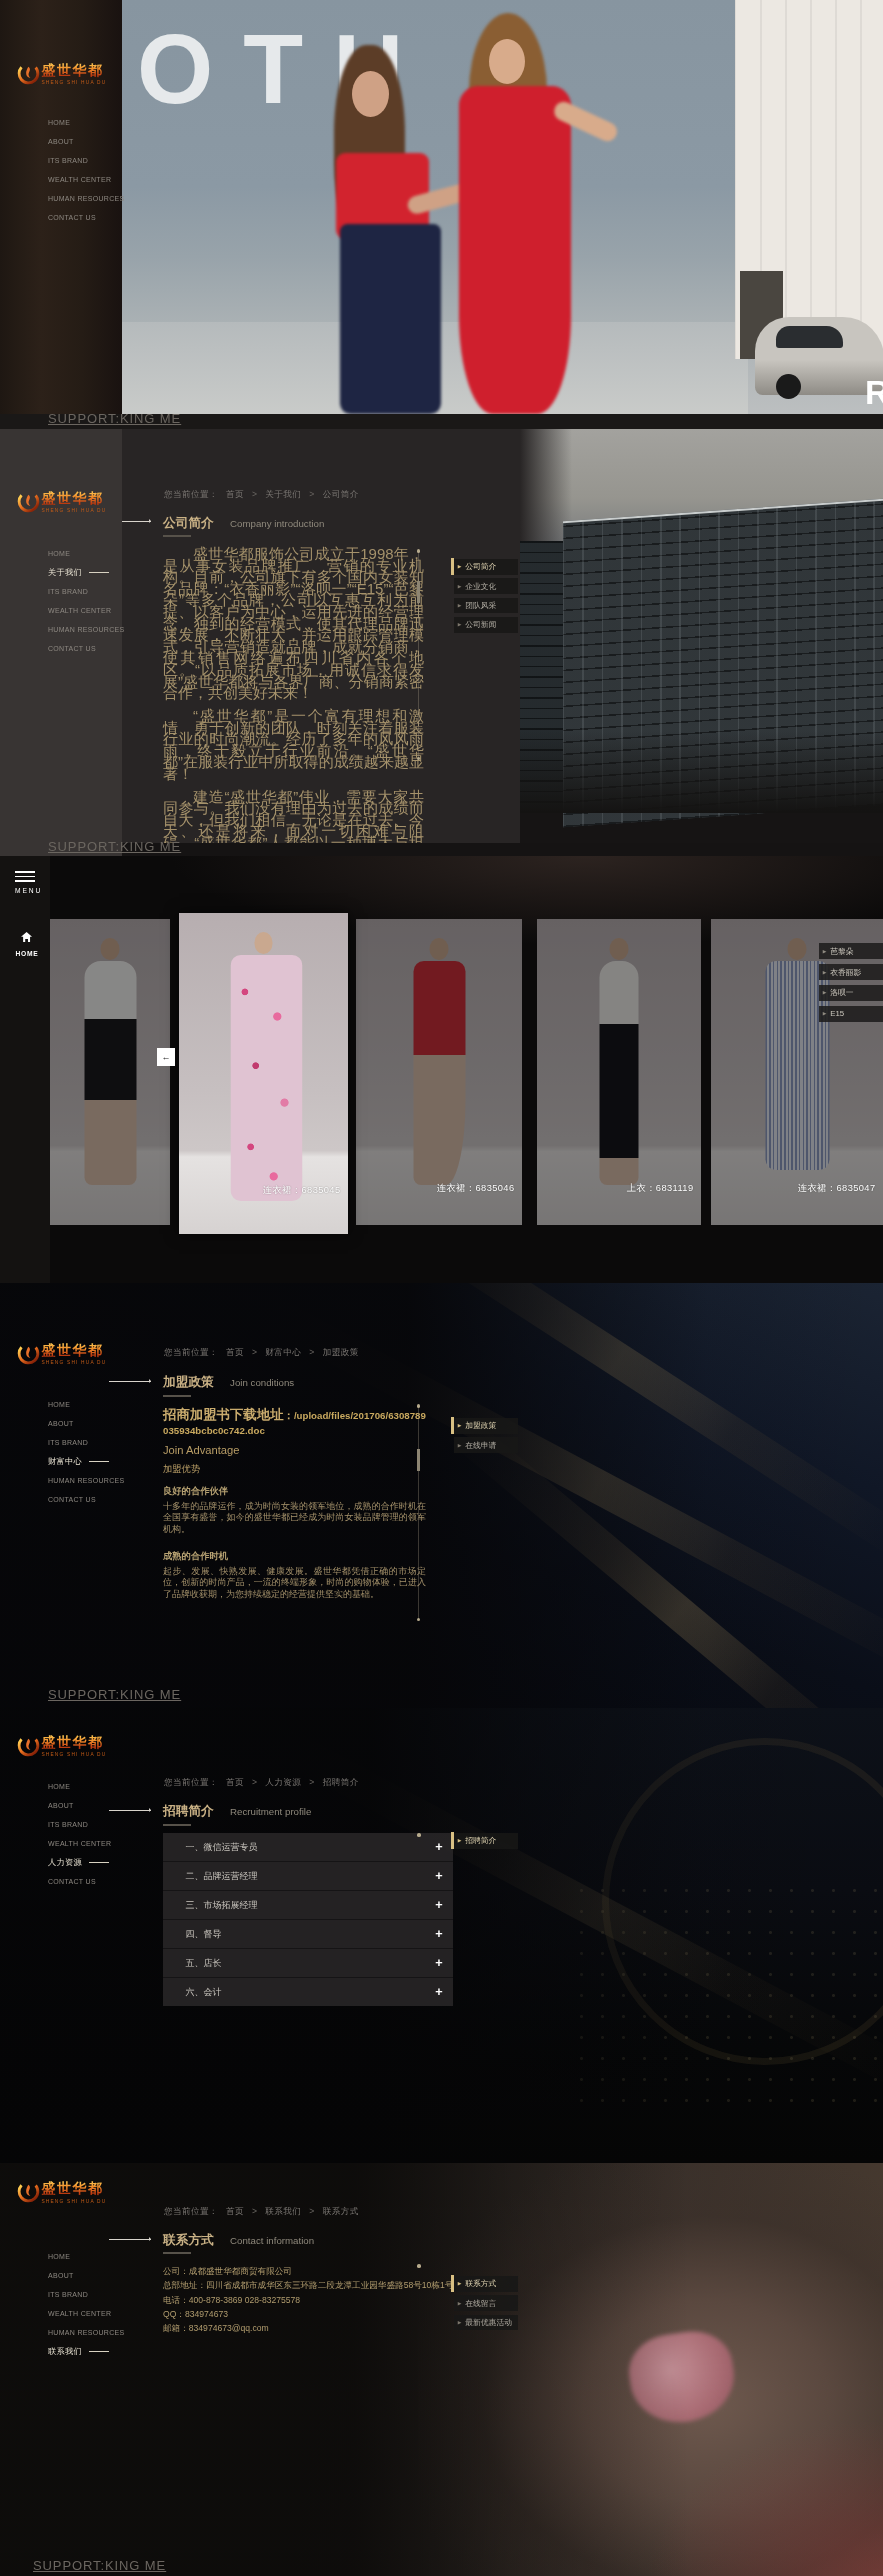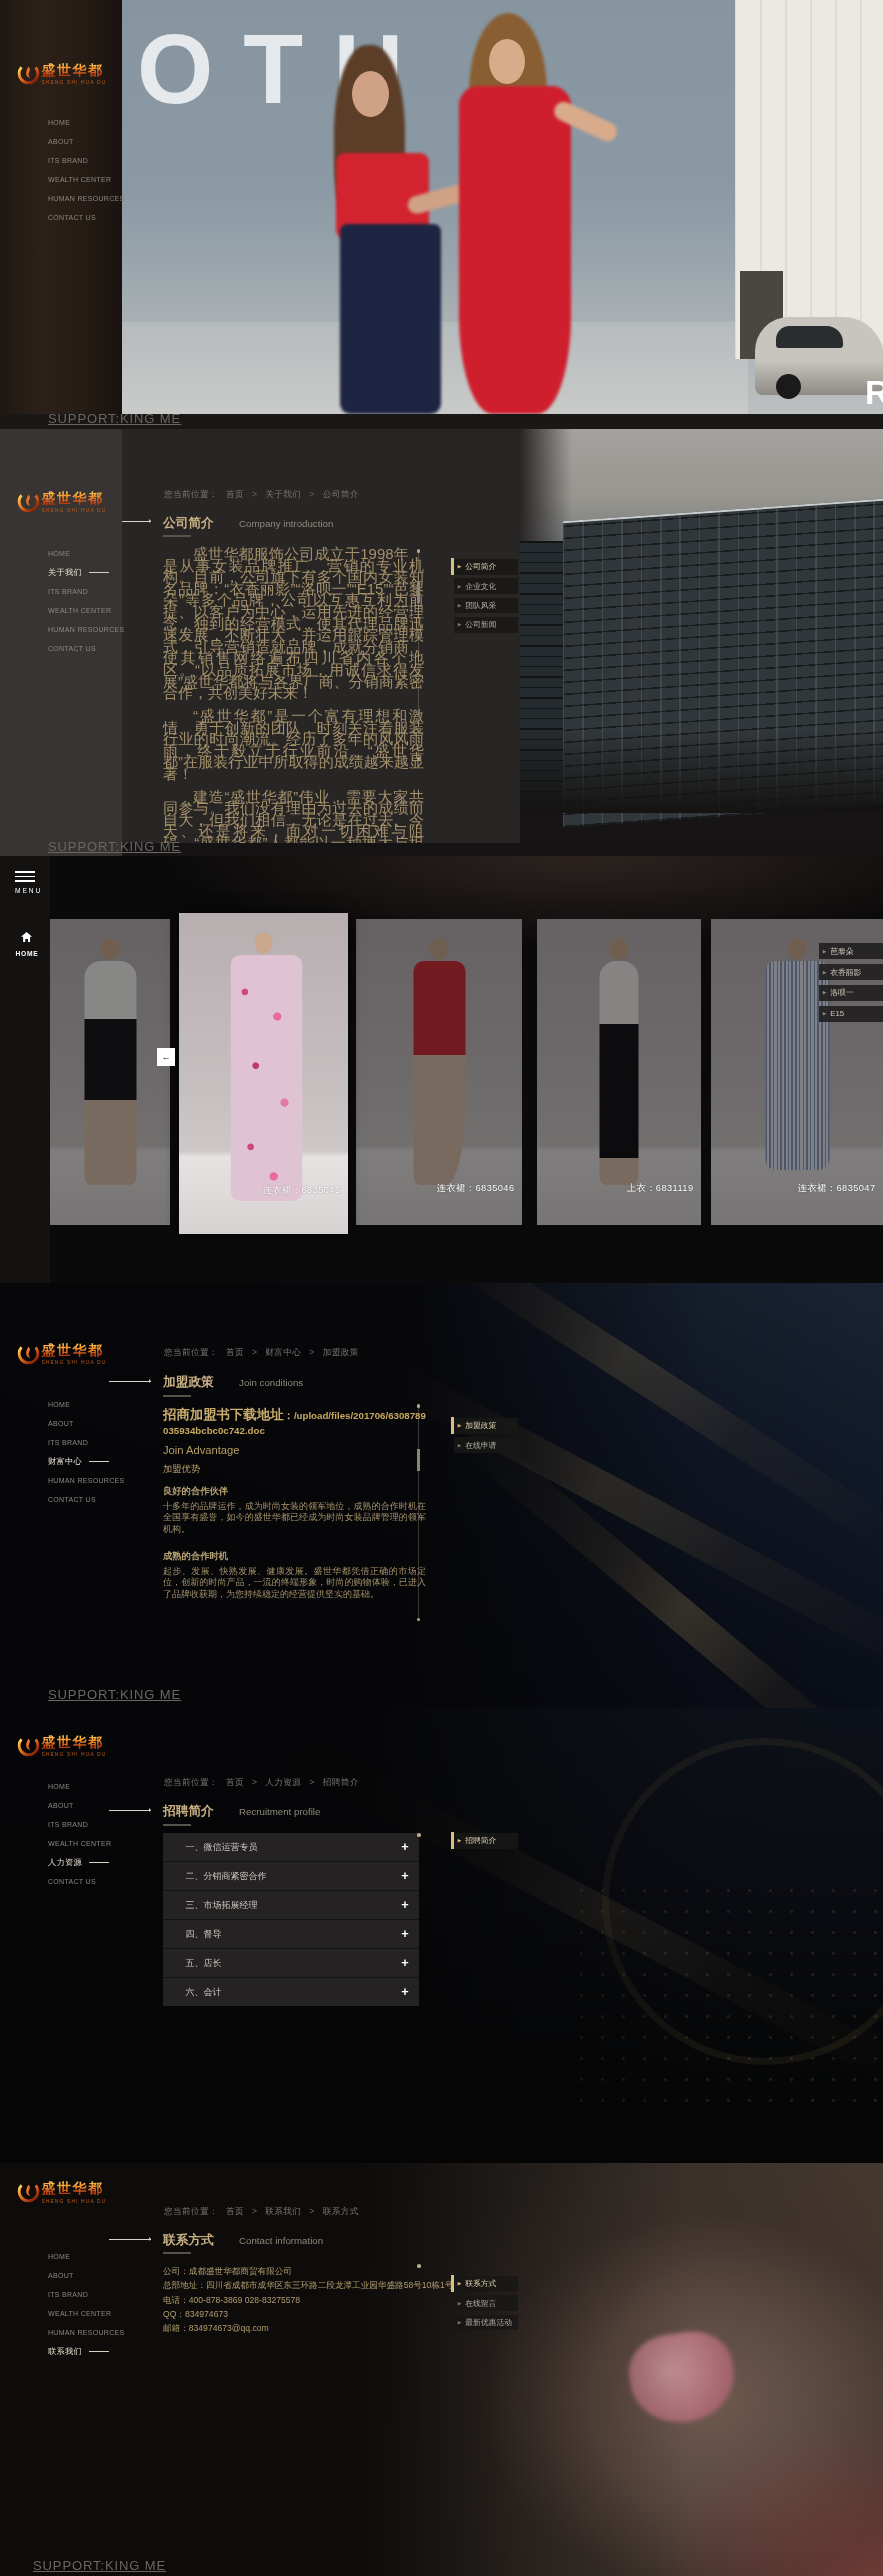--- a/index.html
+++ b/index.html
@@ -33,21 +33,21 @@
           color:#8d8881;cursor:pointer;white-space:nowrap;}
   .nav li.active{color:#ece6d6;font-size:8.2px;}
   .nav li.active::after{content:'';margin-left:7.5px;width:19.4px;height:0.7px;background:#d8d2c2;}
 
   
   .breadcrumb{position:absolute;left:164px;font-size:8.6px;color:#7a7672;letter-spacing:0.4px;white-space:nowrap;z-index:6;}
   .breadcrumb .crumb{margin:0 5.2px;cursor:pointer;}
   .breadcrumb .sep{color:#6a6662;}
   .title{position:absolute;left:163px;white-space:nowrap;z-index:6;}
   .title .zh{font-size:12.7px;font-weight:bold;color:#c9b185;}
-  .title .en{font-size:9.7px;color:#8f897c;margin-left:22px;}
+  .title .en{font-size:9.7px;color:#8f897c;margin-left:13px;}
   .title-arrow{position:absolute;left:109px;width:42px;height:0.7px;background:#d8d4cc;z-index:6;}
   .title-arrow::after{content:'';position:absolute;right:-1.5px;top:-2.2px;border:2.6px solid transparent;border-left-color:#d8d4cc;}
   .divider{position:absolute;left:163px;width:28px;height:1.5px;background:#57524a;z-index:6;}
   .support{position:absolute;left:48px;bottom:3px;font-size:13px;color:#6b6660;letter-spacing:0.9px;z-index:9;white-space:nowrap;text-decoration:underline;}
 
   .side-menu{position:absolute;left:454px;width:67px;z-index:7;}
   .sm-box{position:relative;height:15.7px;margin-bottom:3.7px;background:rgba(24,23,22,.85);
           display:flex;align-items:center;padding-left:11.2px;box-sizing:border-box;width:64px;
           font-size:7.8px;color:#b3aea4;cursor:pointer;white-space:nowrap;}
   .sm-box .tri{position:absolute;left:3.7px;font-size:4.8px;color:#7c766c;}
@@ -167,21 +167,21 @@
   .jb1{top:203px;} .jb2{top:268px;}
 
   
   .arc{position:absolute;right:-45px;top:30px;width:313px;height:313px;border-radius:50%;z-index:1;
        border:7.5px solid rgba(130,108,65,.14);}
   .rivets{position:absolute;right:0;top:172px;width:313px;height:224px;z-index:1;opacity:.5;
           background-image:radial-gradient(circle,rgba(190,170,120,.28) 1.1px,transparent 1.9px);background-size:21px 21px;}
   .s5 .ovl{background:linear-gradient(90deg,rgba(5,5,6,.9) 0 42%,rgba(5,5,6,.45) 60%,rgba(5,5,6,.06) 80%,transparent);}
   .s5 .breadcrumb{top:69px;text-align:center;} .s5 .title{top:95px;} .s5 .title-arrow{top:102px;} .s5 .divider{top:116px;}
   .s5 .side-menu{top:125px;} .s5 .dot{top:125px;}
-  .accordion{position:absolute;left:163px;top:125px;width:256px;background:rgba(40,38,39,.9);z-index:6;}
+  .accordion{position:absolute;left:163px;top:125px;width:290px;background:rgba(40,38,39,.9);z-index:6;}
   .acc-row{height:28px;display:flex;align-items:center;padding:0 10.4px 0 22.4px;
            border-bottom:0.7px solid rgba(0,0,0,.4);font-size:9px;color:#ccc8c0;cursor:pointer;}
   .acc-row:last-child{border-bottom:none;}
   .acc-row .plus{margin-left:auto;font-size:12.7px;color:#fff;font-weight:bold;}
 
   
   .hands{position:absolute;left:418px;top:0;right:0;bottom:0;z-index:1;
          background:radial-gradient(ellipse at 62% 58%,#6e594e 0%,#5a483f 30%,rgba(60,48,42,.5) 55%,transparent 78%);}
   .heart{position:absolute;left:630px;top:170px;width:104px;height:89px;z-index:2;
          background:radial-gradient(circle at 40% 40%,#c38f96,#a96b73 60%,#8f545c);
@@ -511,21 +511,21 @@
       <span class="en">Recruitment profile</span>
     </div>
     <div class="title-arrow"></div>
     <div class="divider"></div>
     <div class="accordion">
       <div class="acc-row">
         <span>一、微信运营专员</span>
         <span class="plus">+</span>
         </div>
       <div class="acc-row">
-        <span>二、分销商紧密合作</span>
+        <span>二、品牌运营经理</span>
         <span class="plus">+</span>
         </div>
       <div class="acc-row">
         <span>三、市场拓展经理</span>
         <span class="plus">+</span>
         </div>
       <div class="acc-row">
         <span>四、督导</span>
         <span class="plus">+</span>
         </div>

